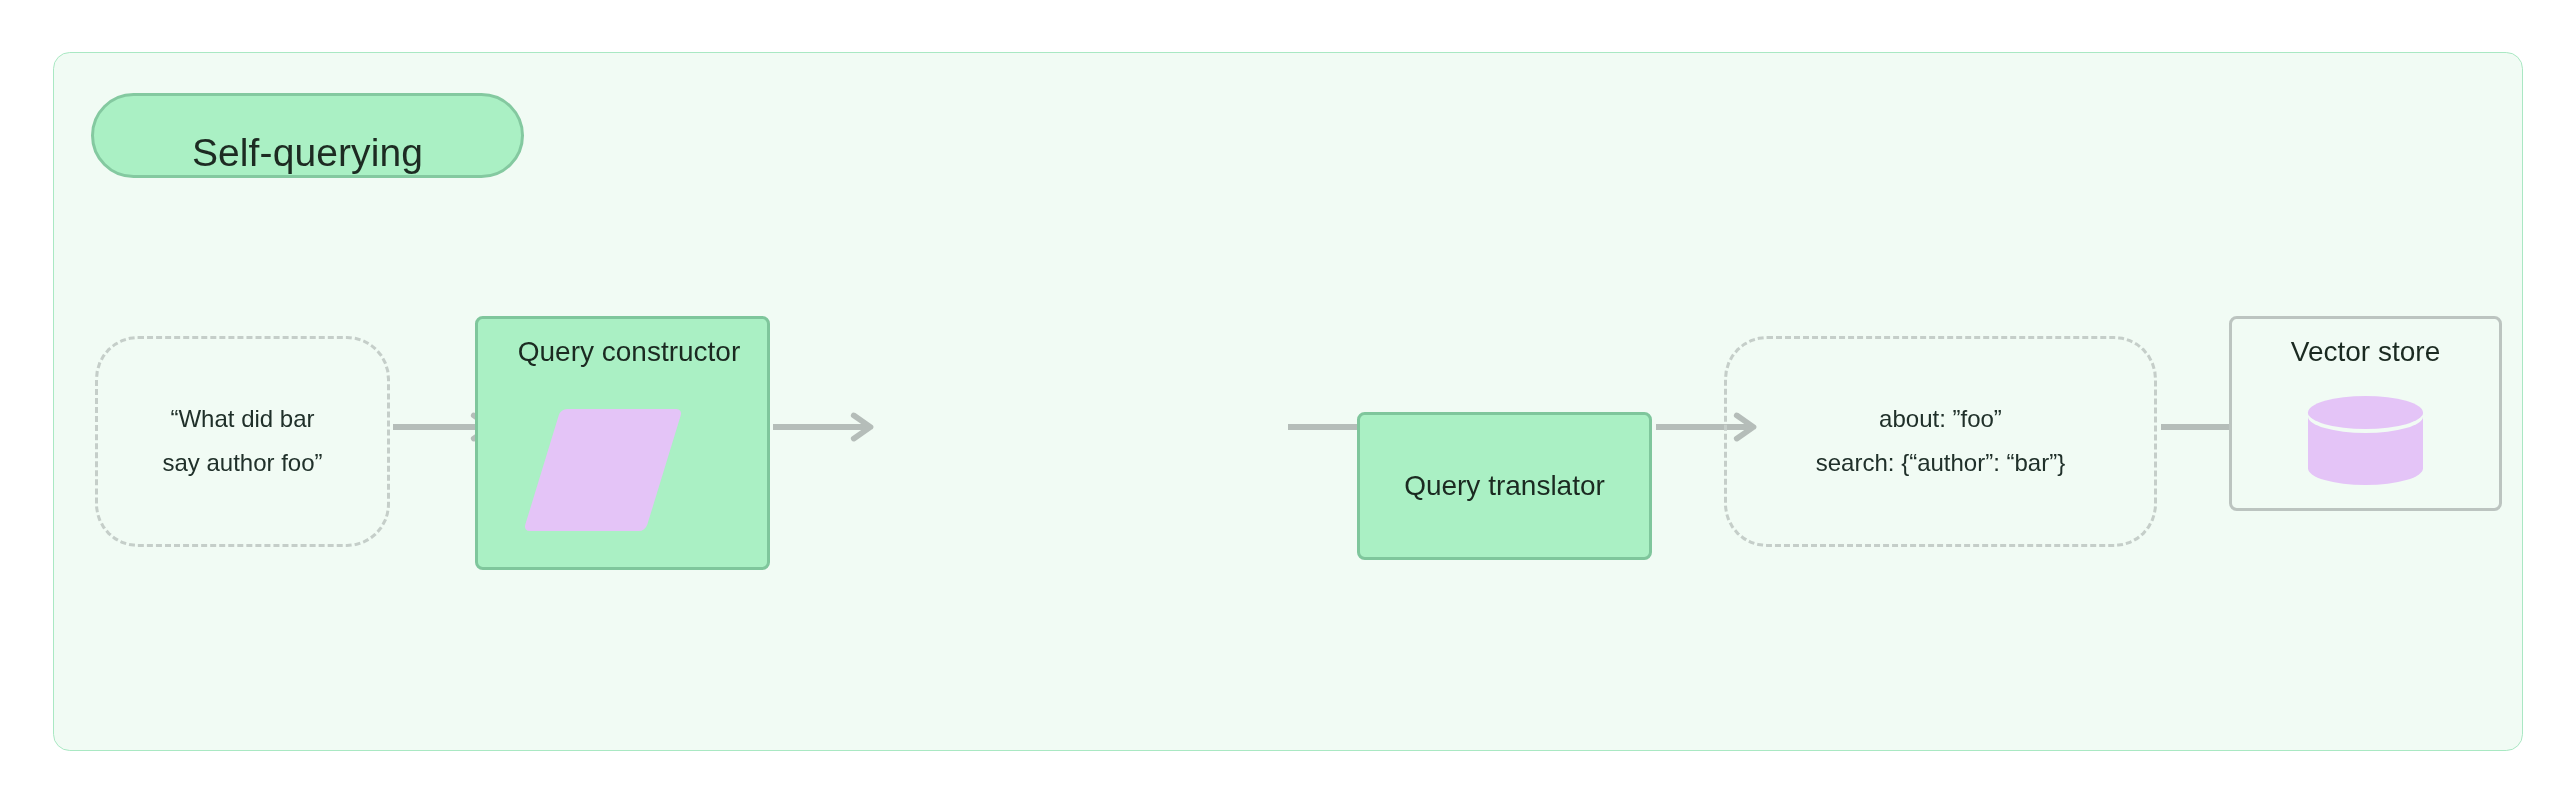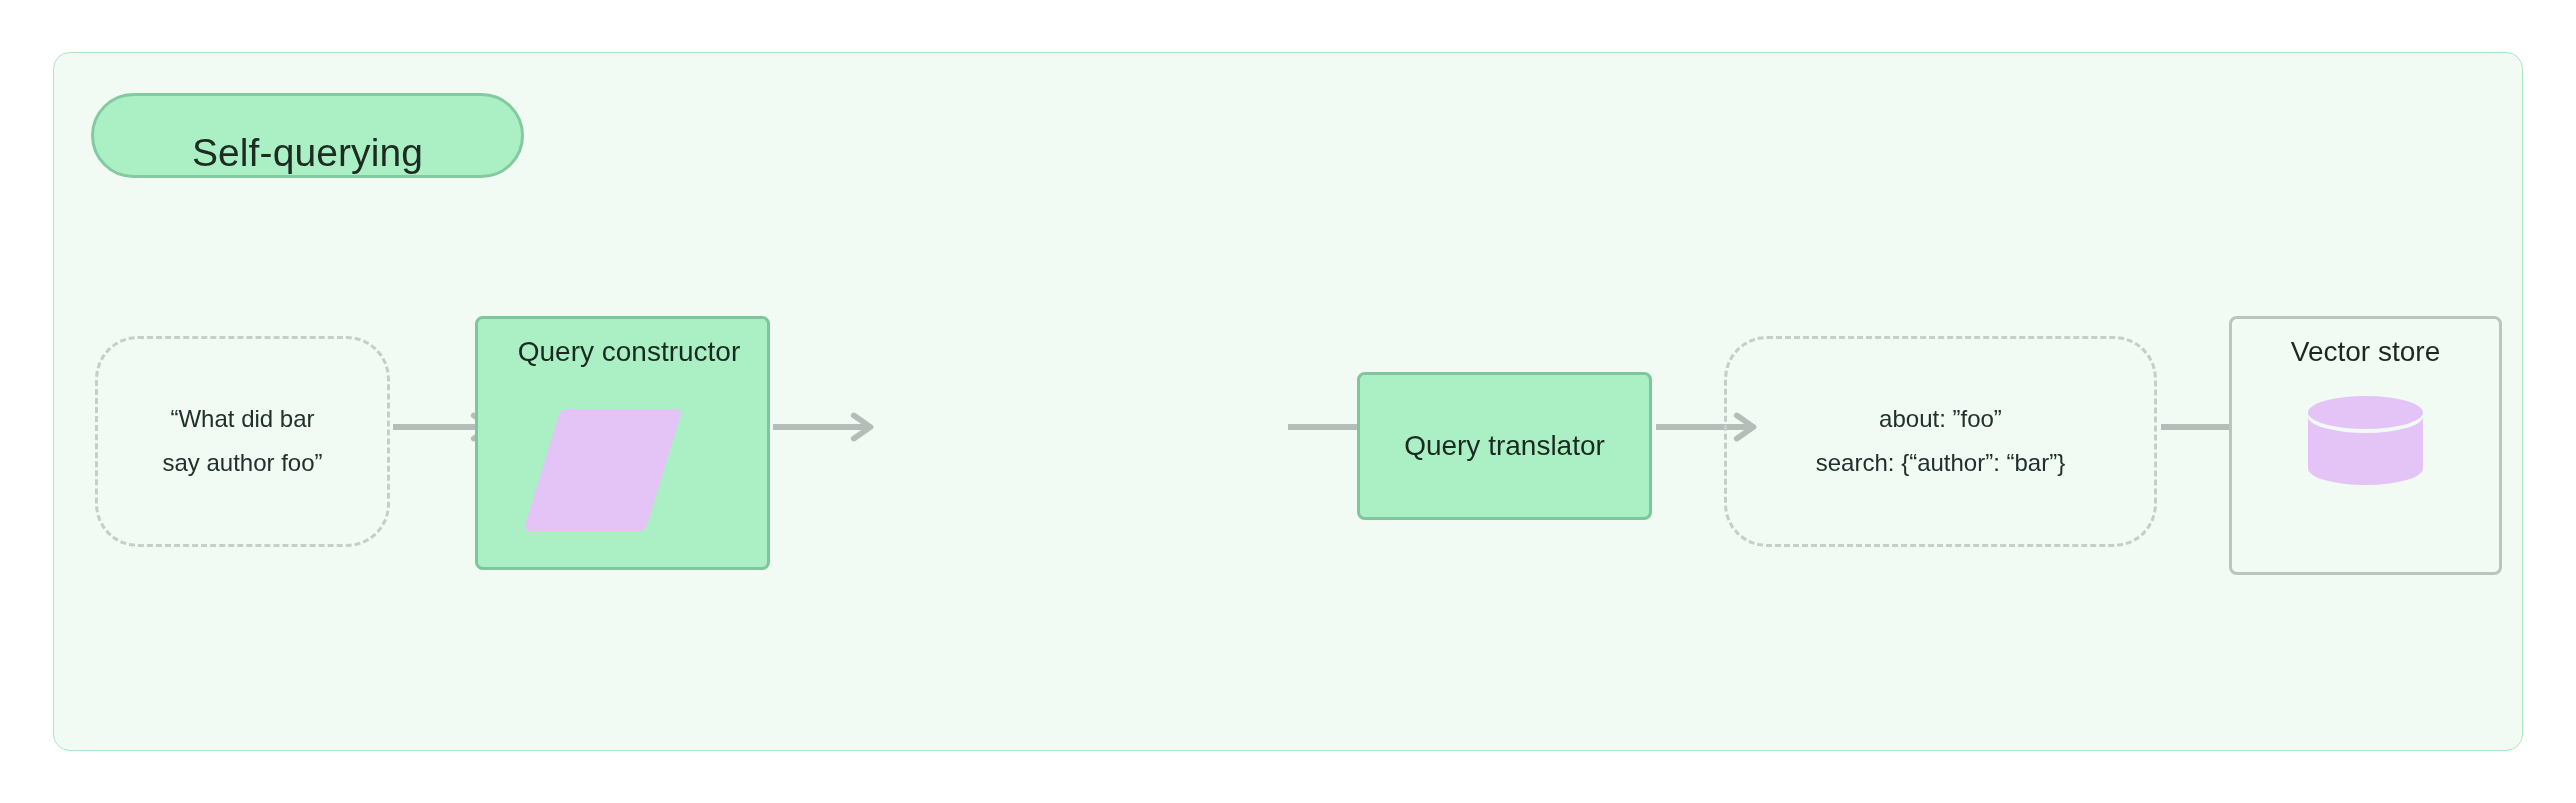--- a/index.html
+++ b/index.html
@@ -102,20 +102,21 @@
     border-radius: 7.7px;
   }
   .node.green.topleft {
     align-items: flex-start;
     justify-content: center;
     padding: 16.7px 0 0 13px;
   }
   .node.green.center {
     align-items: center;
     justify-content: center;
+    margin-top: 40px;
   }
   .node.green .label {
     font-size: 28px;
     color: #1b2a21;
     line-height: 1.15;
     white-space: nowrap;
   }
 
   
   .node.store {
@@ -244,21 +245,21 @@
         </div>
       </div>
 
       <div class="arrow" style="left:2107px; top:361px; width:109px;">
         <svg width="109" height="26" viewBox="0 0 170 40">
           <line x1="0" y1="20" x2="150" y2="20" stroke="#b5bdb9" stroke-width="9"></line>
           <polyline points="126,2 152,20 126,38" fill="none" stroke="#b5bdb9" stroke-width="9" stroke-linecap="round" stroke-linejoin="round"></polyline>
         </svg>
       </div>
 
-      <div class="node store" style="left:2175px; top:263px; width:273px; height:259px;">
+      <div class="node store" style="left:2175px; top:263px; width:273px; height:195px;">
         <span class="label">Vector store</span>
         <div class="cylinder">
           <div class="cyl-body"></div>
           <div class="cyl-top"></div>
         </div>
       </div>
 
     </div>
   </div>
 </div>

